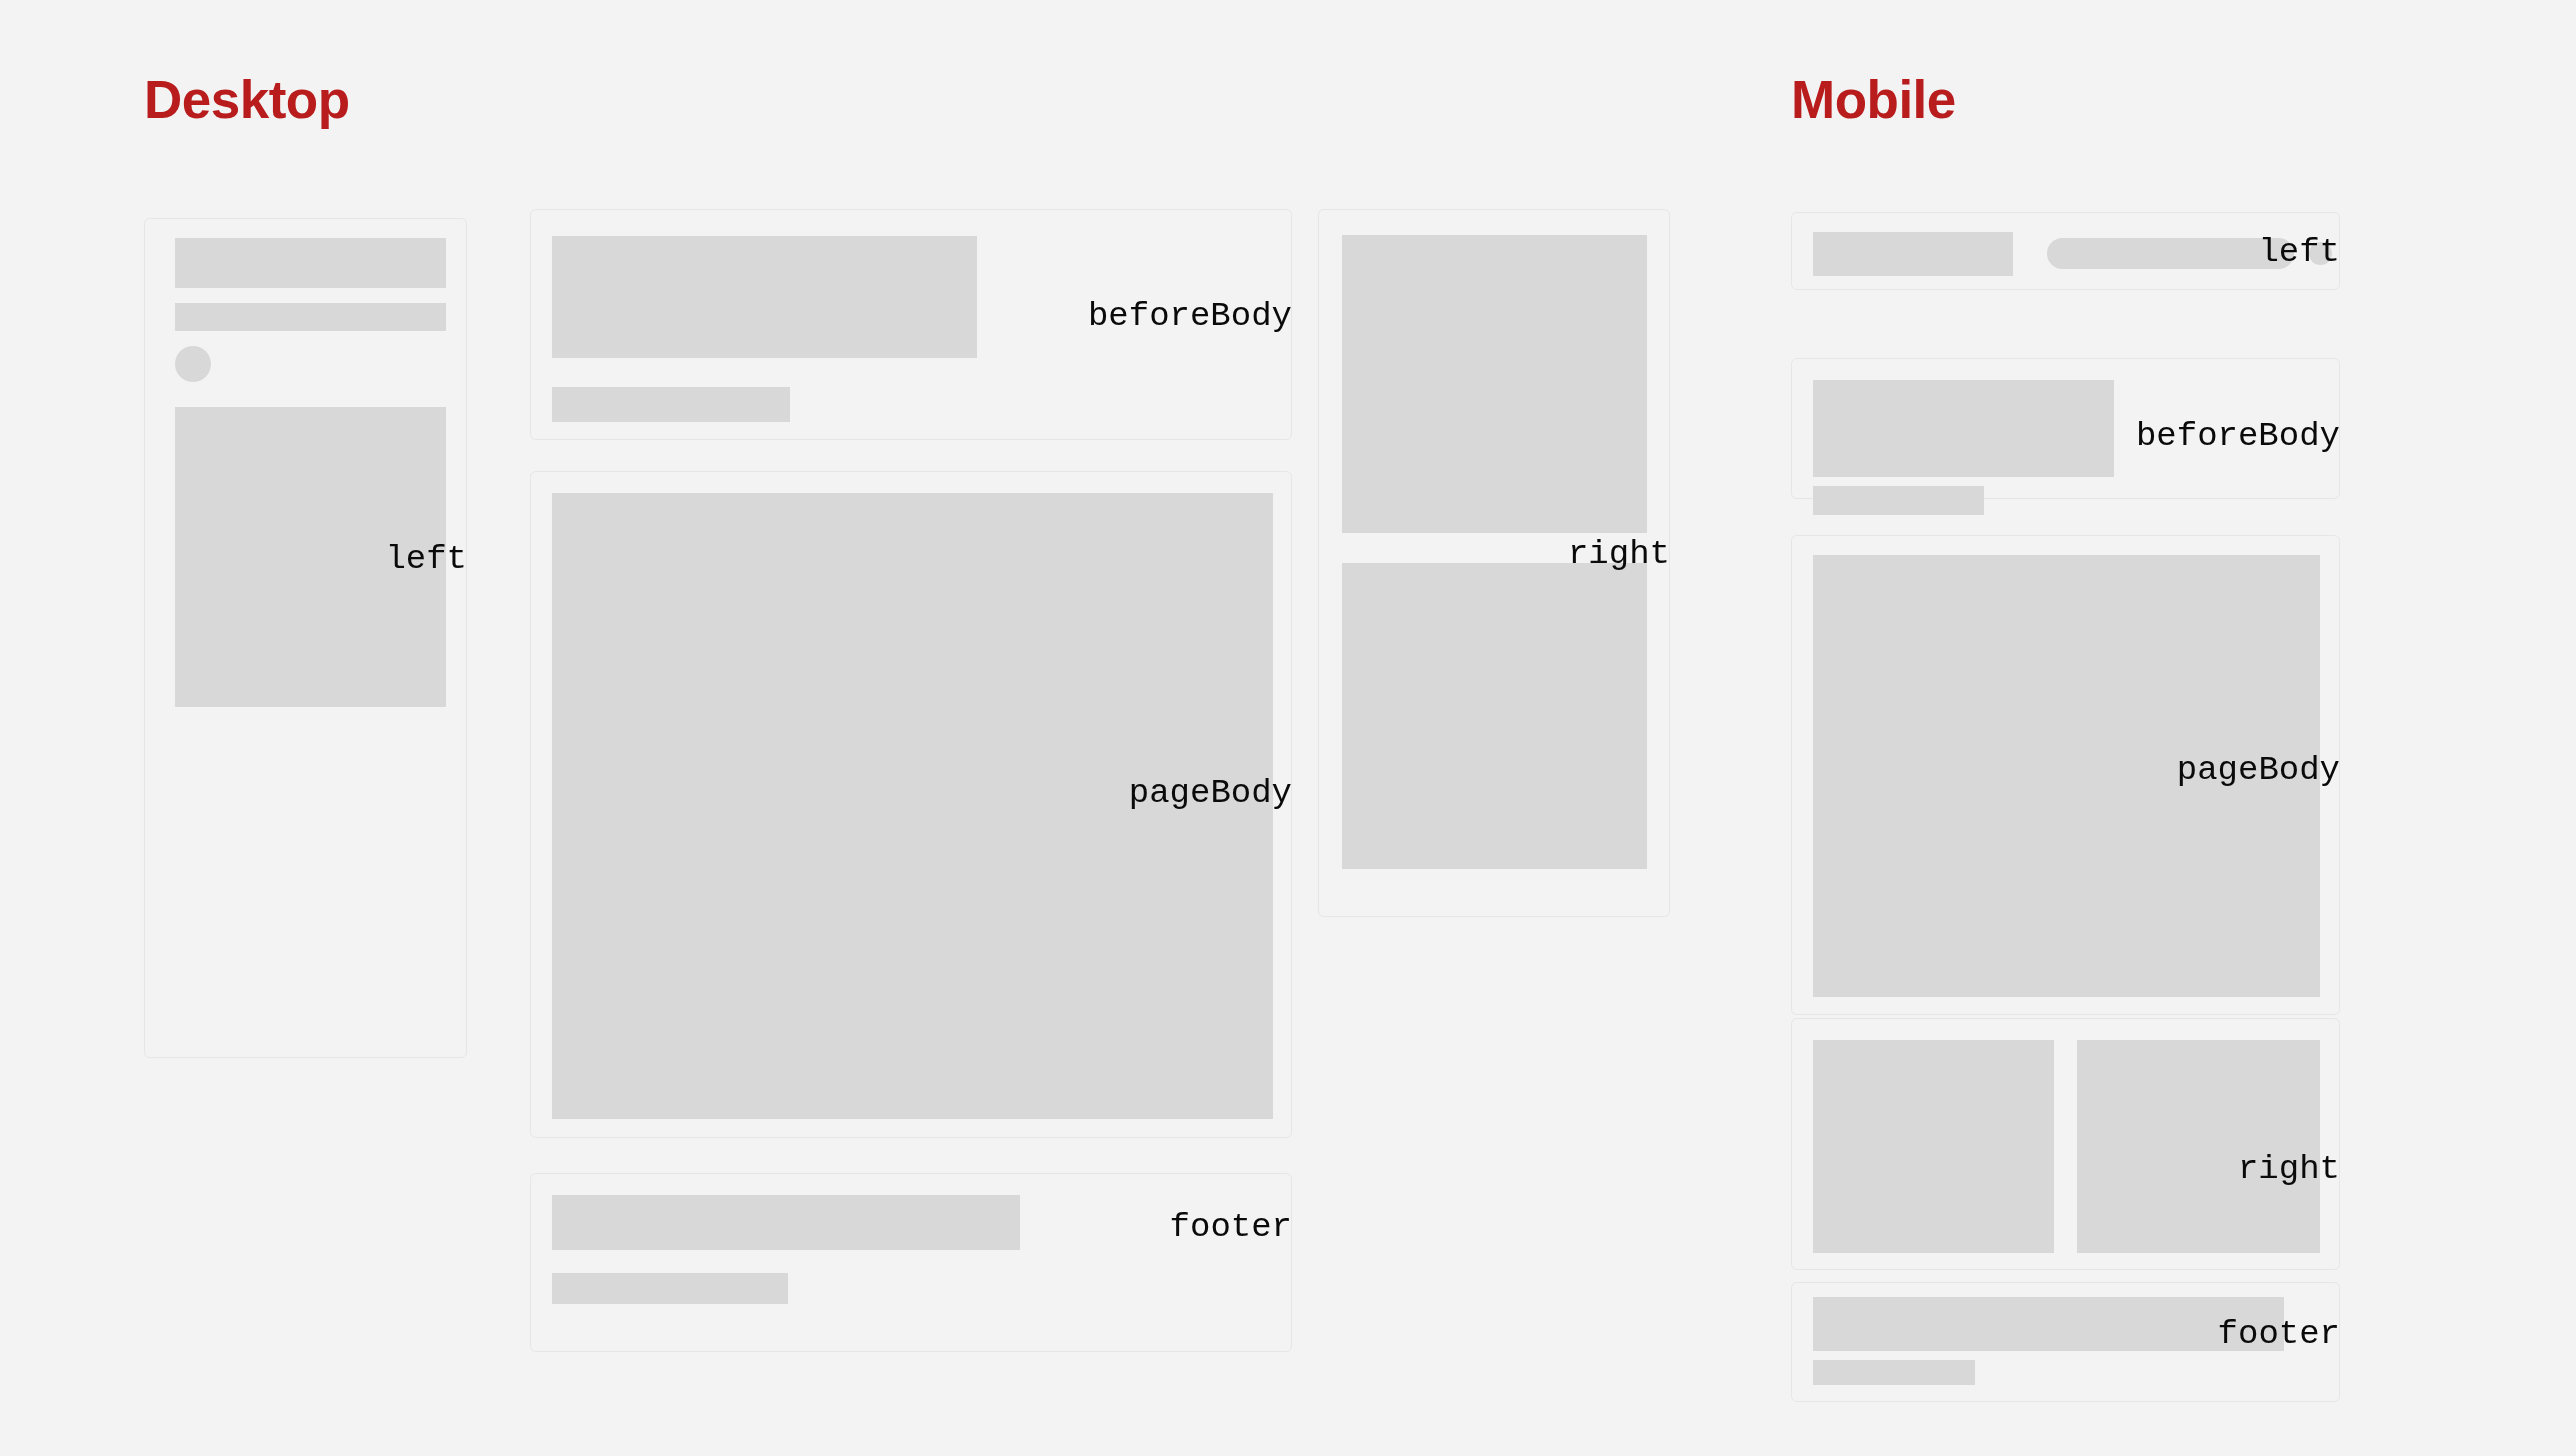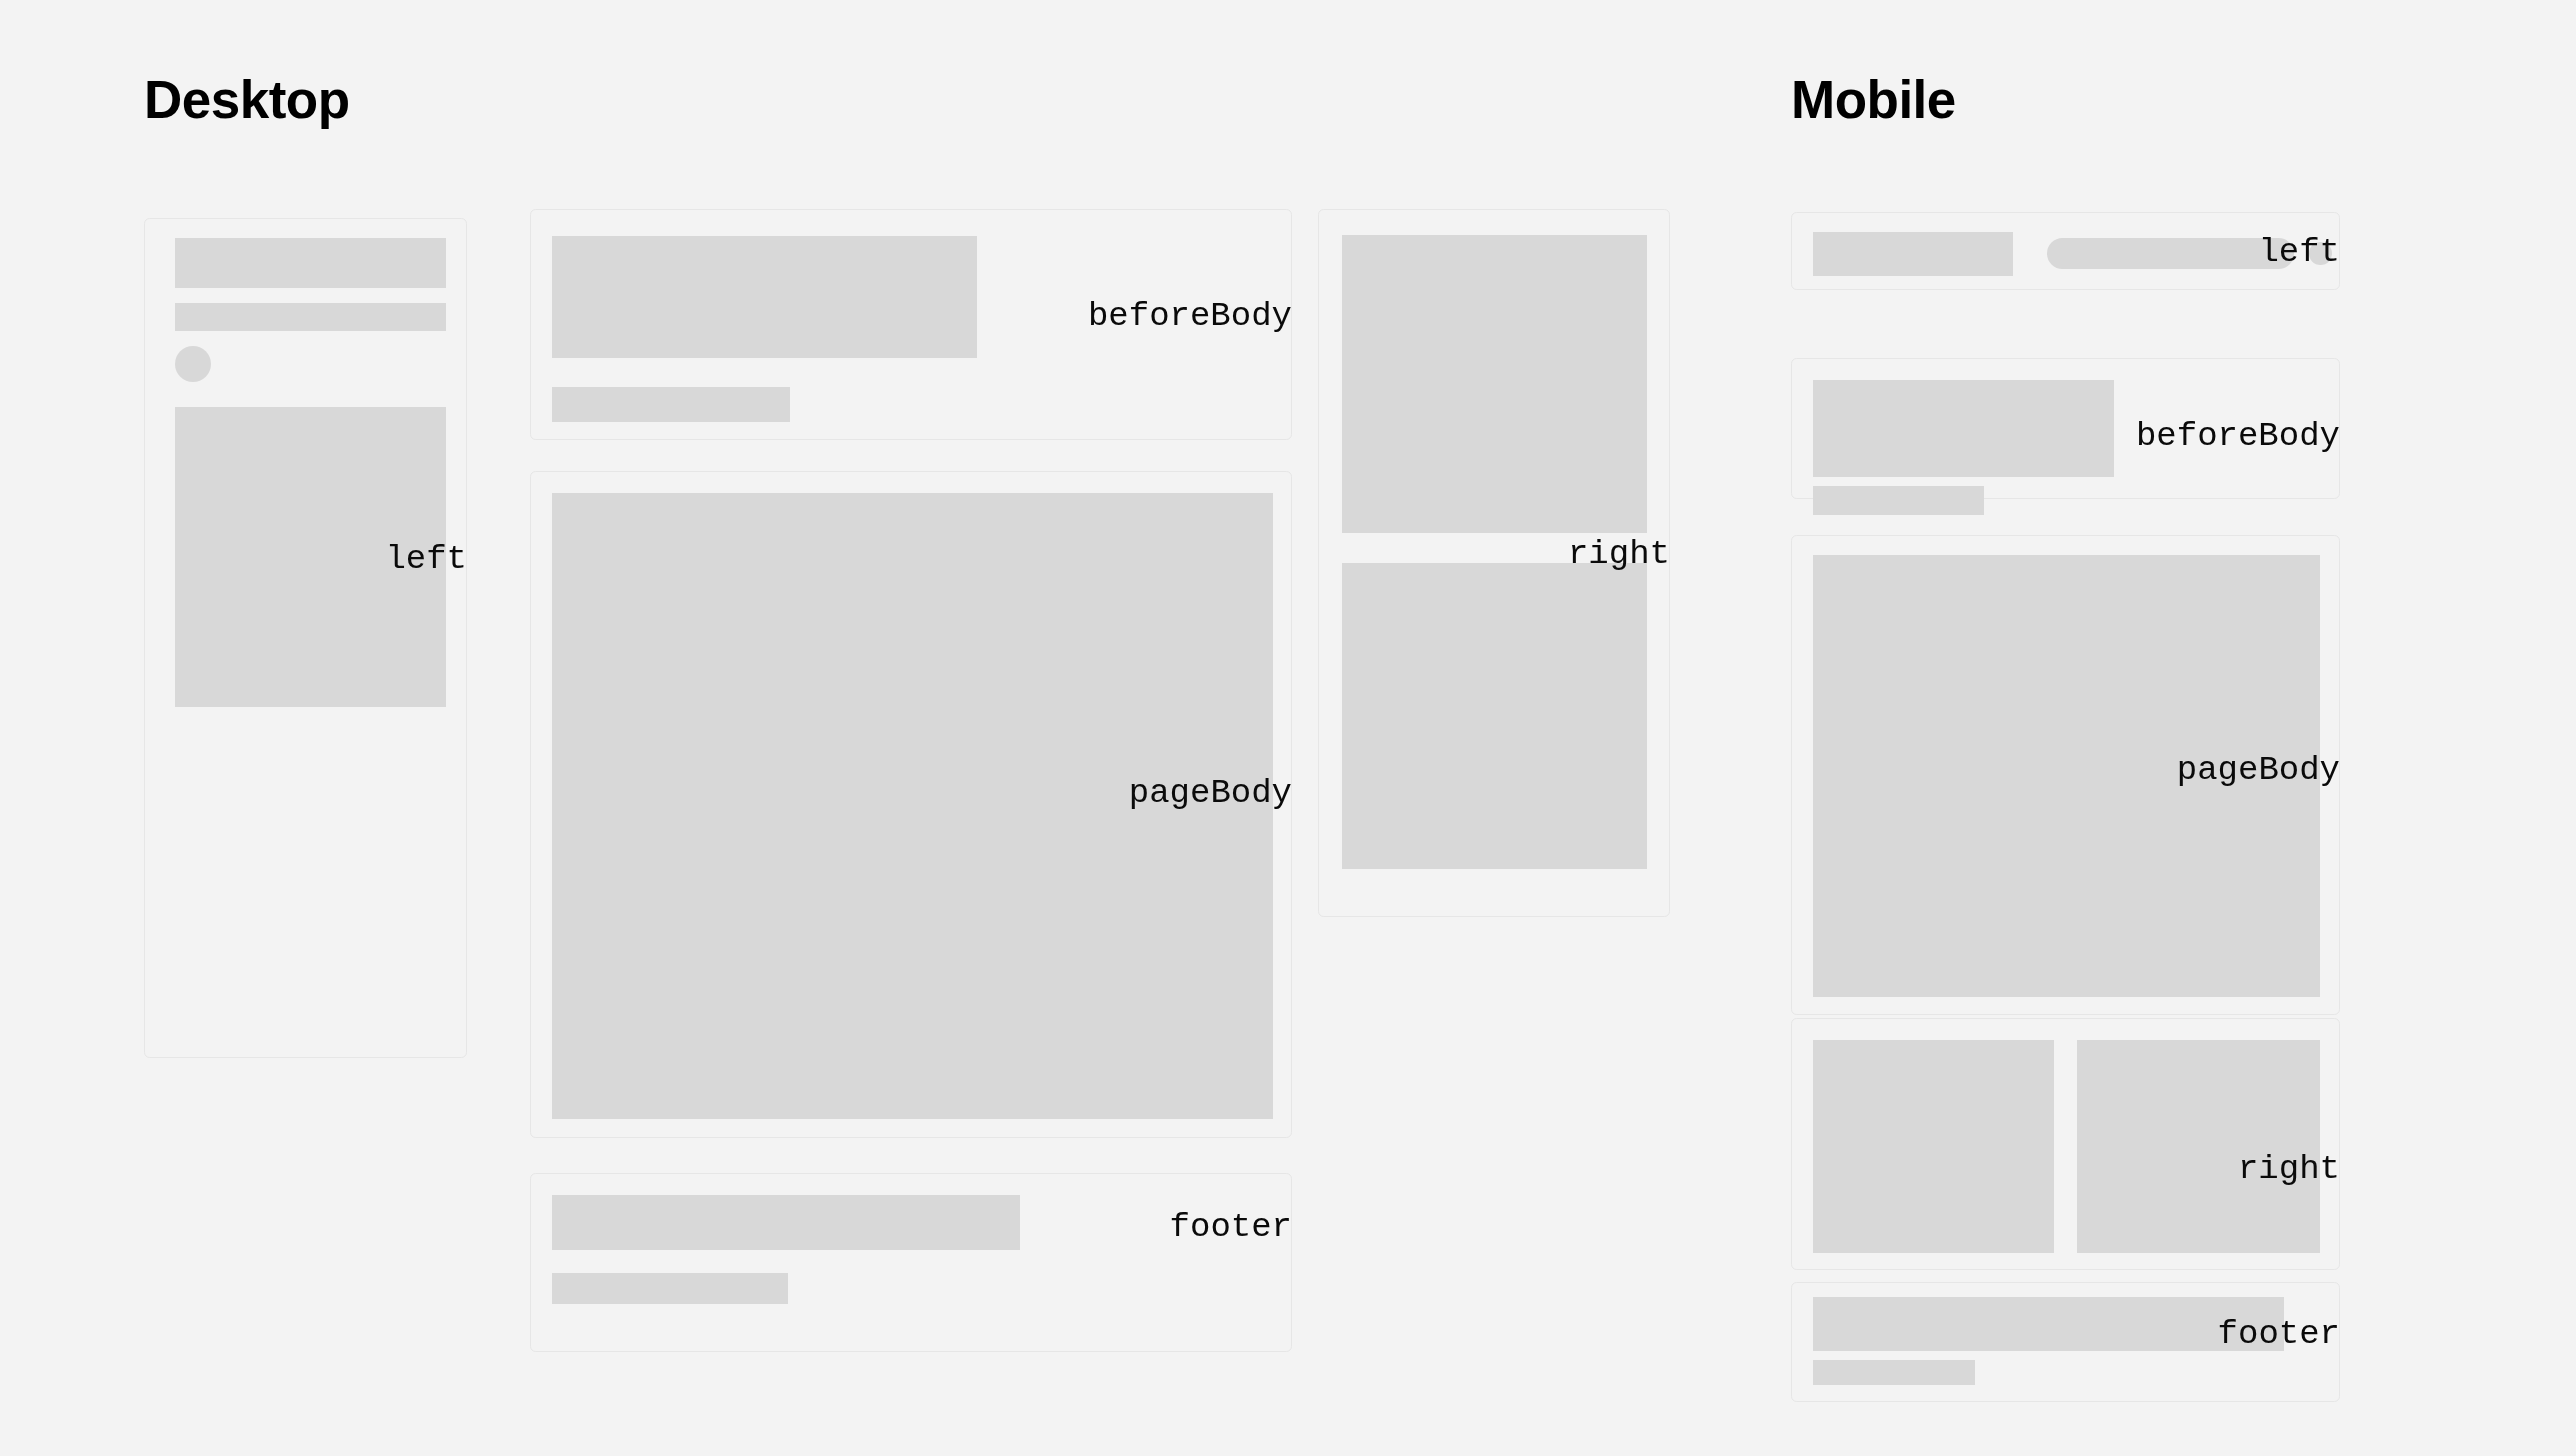--- a/index.html
+++ b/index.html
@@ -20,21 +20,21 @@
     background: #f3f3f3;
   }
 
   
   .section-title {
     position: absolute;
     font-family: "Liberation Sans", sans-serif;
     font-weight: bold;
     font-size: 53px;
     line-height: 1;
-    color: #000000;
+    color: #b91c1c;
     letter-spacing: -0.5px;
     white-space: nowrap;
   }
   #desktop-title { left: 144px; top: 73px; }
   #mobile-title  { left: 1791px; top: 73px; text-align: right; }
 
   
   .card {
     position: absolute;
     background: #f3f3f3;

